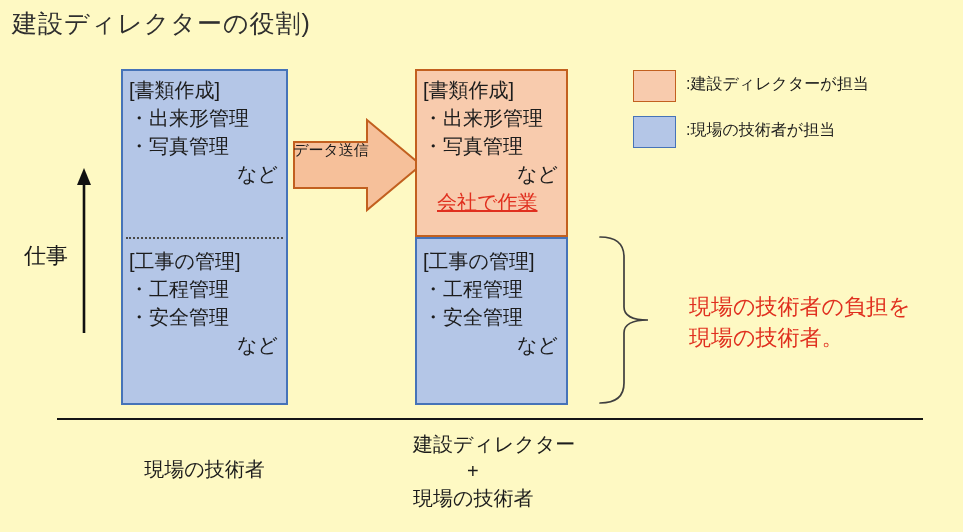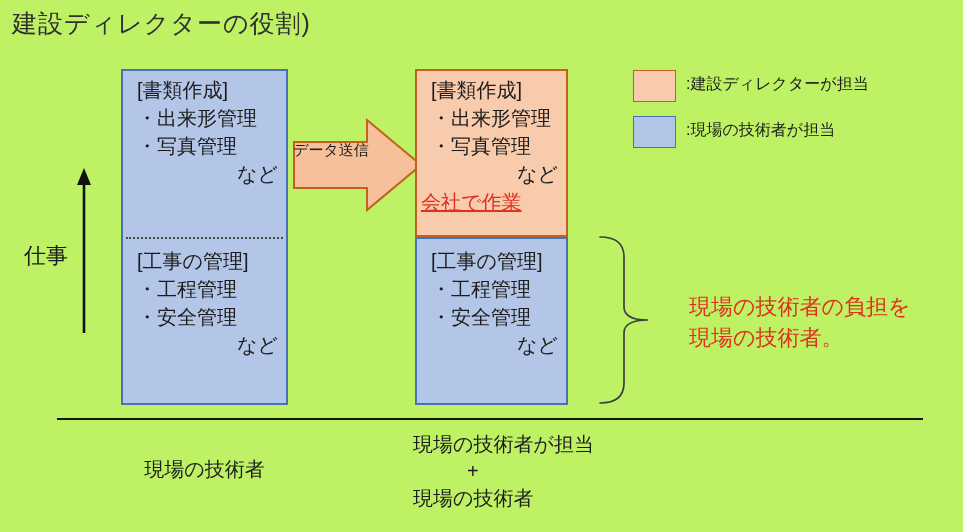--- a/index.html
+++ b/index.html
@@ -1,20 +1,20 @@
 <!DOCTYPE html>
 <html><head>
 <meta charset="utf-8">
 <style>
   * { margin: 0; padding: 0; box-sizing: border-box; }
   html,body { background: #ffffff; }
   #canvas {
     position: relative;
     width: 963px; height: 532px;
-    background: #bef264;
+    background: #fef9c3;
     font-family: "Liberation Sans", sans-serif;
     color: #1c1c1c;
     overflow: hidden;
   }
   .abs { position: absolute; }
 
   .title {
     left: 12px; top: 7px;
     font-size: 25px;
     color: #2f2f2f;
@@ -26,28 +26,28 @@
   .box-blue  { background: #b4c6e7; border: 2px solid #4673b8; }
   .box-orange{ background: #f8cbad; border: 2px solid #c2601f; }
   .left-box   { left: 121px; top: 69px;  width: 167px; height: 336px; }
   .orange-box { left: 415px; top: 69px;  width: 153px; height: 168px; }
   .rblue-box  { left: 415px; top: 237px; width: 153px; height: 168px; }
 
   .sec { position: absolute; left: 0; right: 0; }
   .sec .ln {
     font-size: 20px;
     line-height: 28px;
-    padding-left: 14px;
+    padding-left: 6px;
     white-space: nowrap;
   }
   .sec .etc { text-align: right; padding-right: 8px; margin-left: 48px; }
   .sec .note {
     color: #e0301f;
     text-decoration: underline;
-    padding-left: 4px;
+    padding-left: 20px;
   }
   .sec-top { top: 5px; }
   .sec-bottom-left { top: 176px; }
   .sec-bottom-right { top: 8px; }
 
   .divider-dotted {
     position: absolute;
     left: 3px; right: 3px; top: 166px;
     border-top: 2px dotted #4a4a4a;
   }
@@ -158,18 +158,18 @@
 
   <div class="swatch swatch-orange" style="left:633px; top:70px;"></div>
   <div class="legend-label" style="left:686px; top:74px;">:建設ディレクターが担当</div>
   <div class="swatch swatch-blue" style="left:633px; top:116px;"></div>
   <div class="legend-label" style="left:686px; top:120px;">:現場の技術者が担当</div>
 
   <div class="abs baseline"></div>
 
   <div class="abs label-left">現場の技術者</div>
   <div class="abs label-right">
-    <div>現場の技術者が担当</div>
+    <div>建設ディレクター</div>
     <div class="plus-line">+</div>
     <div>現場の技術者</div>
   </div>
 
 </div>
 
 </body></html>

